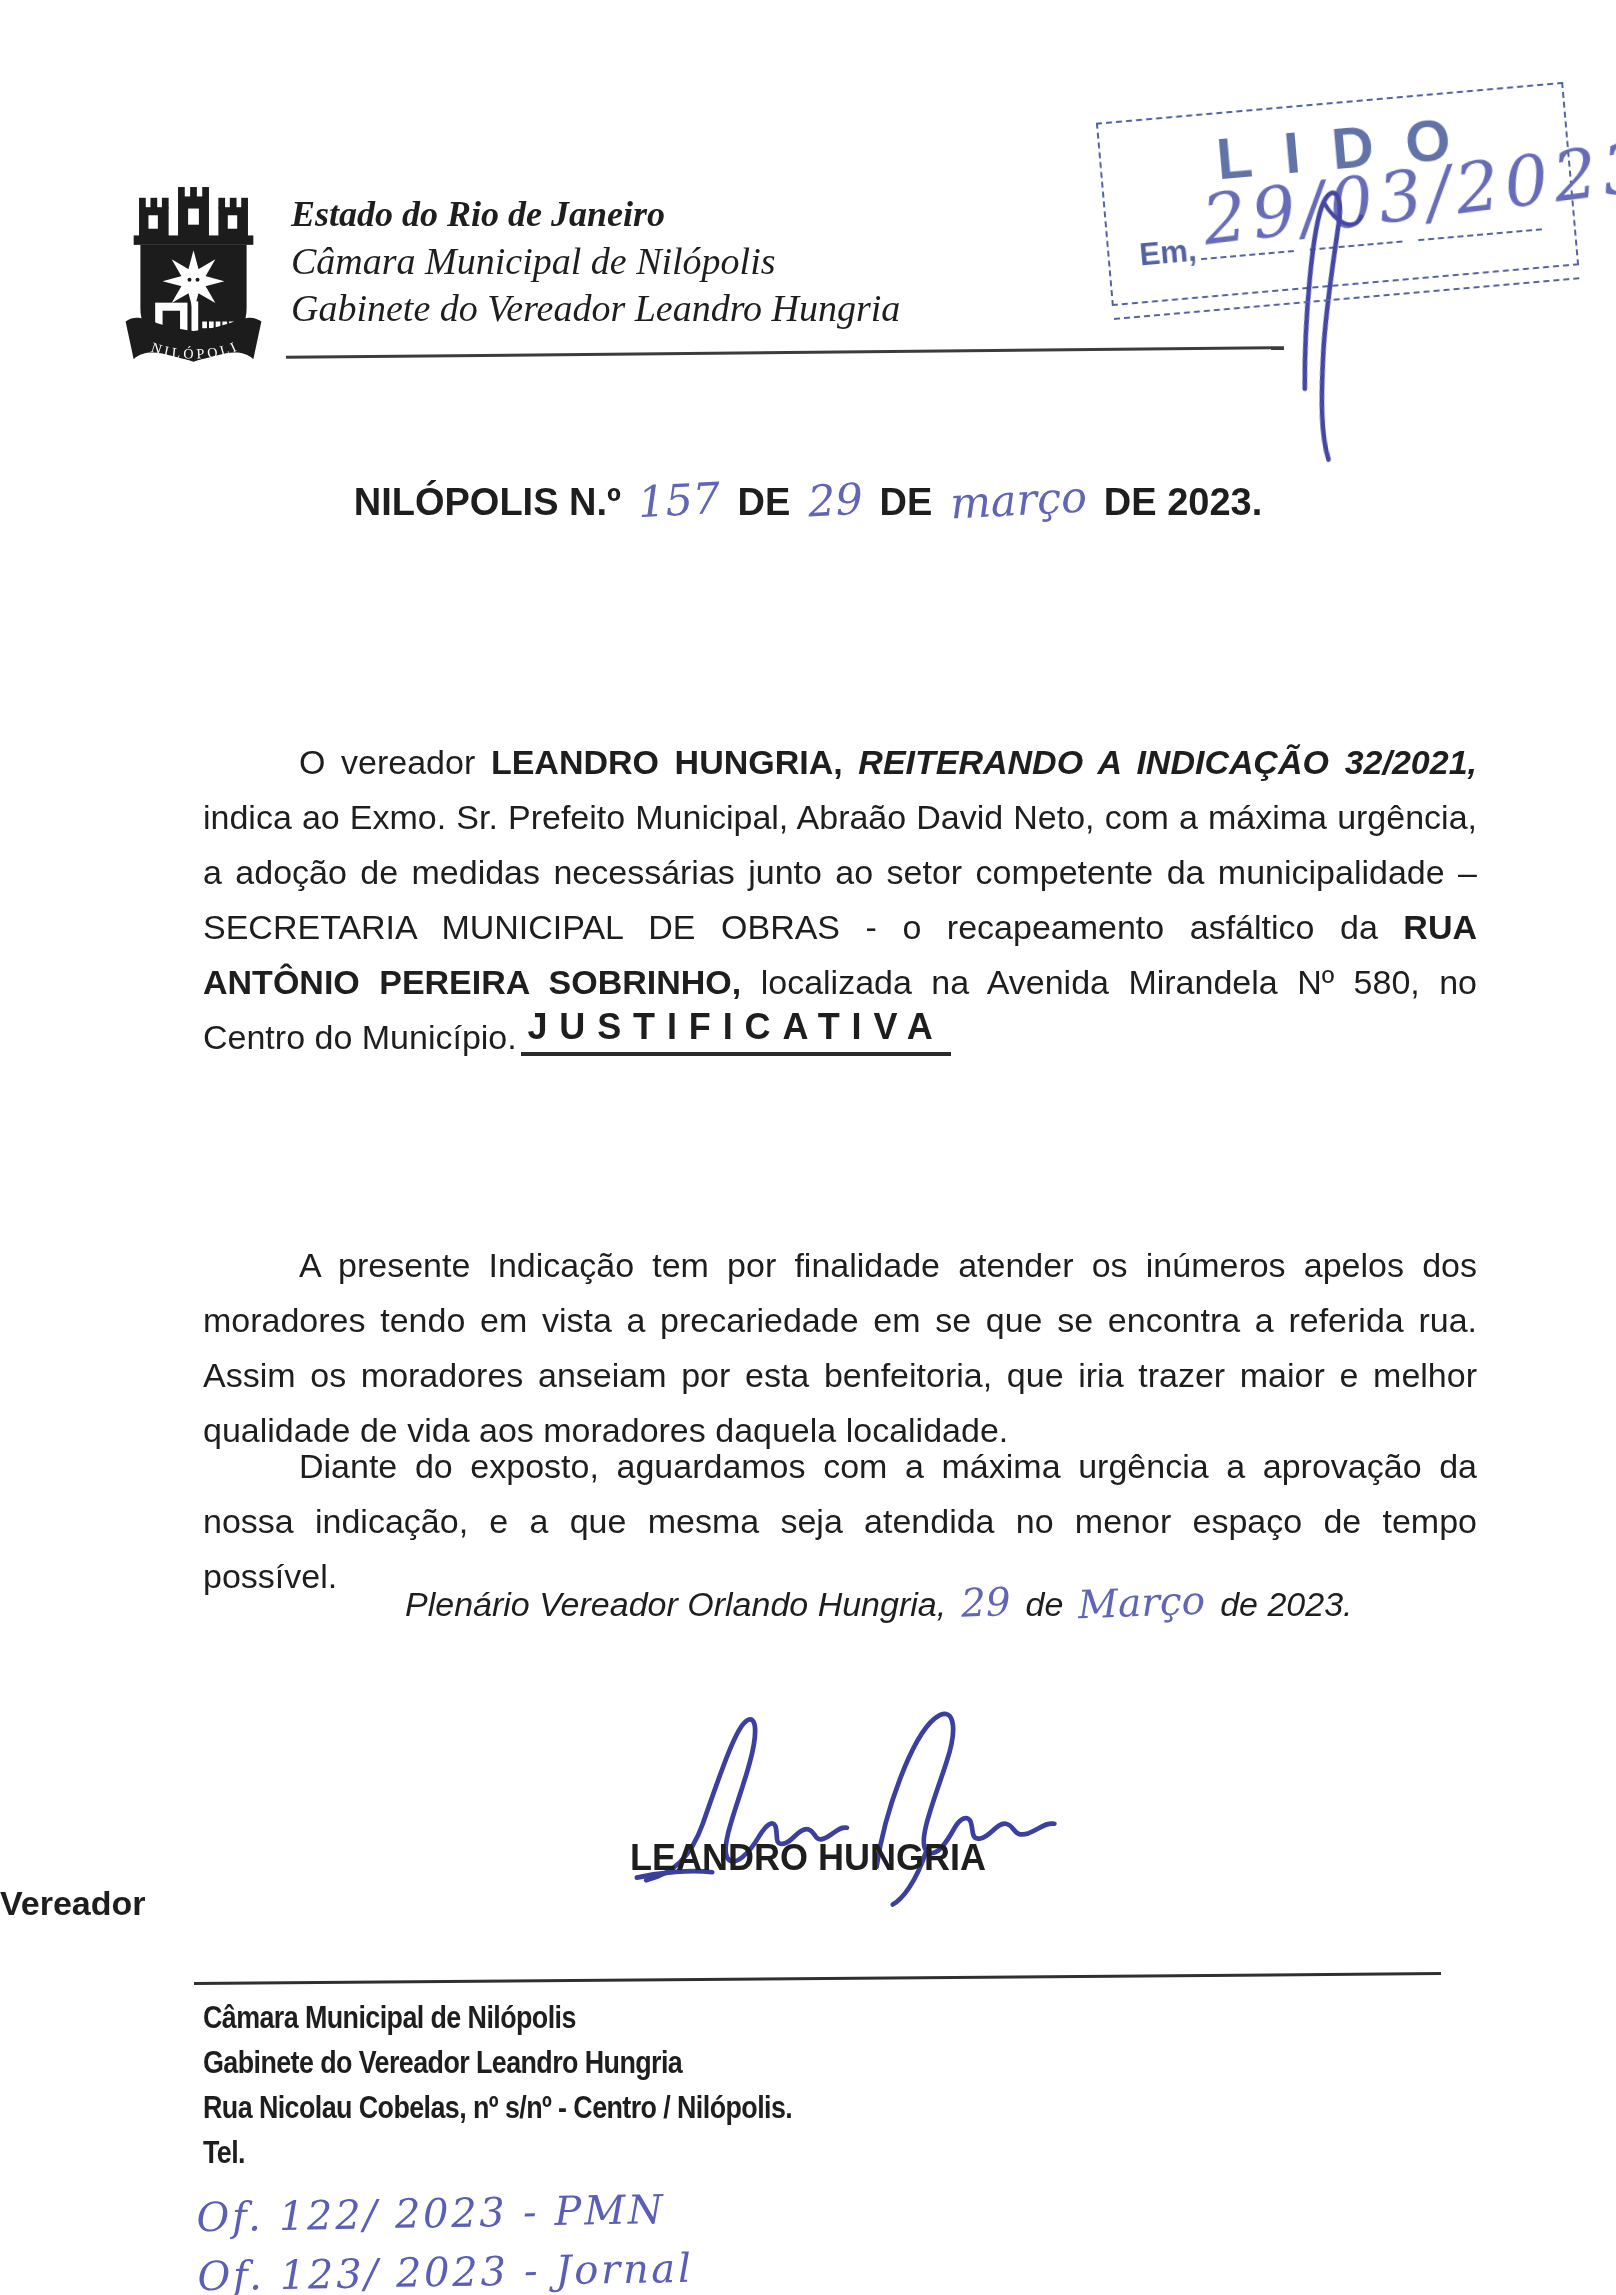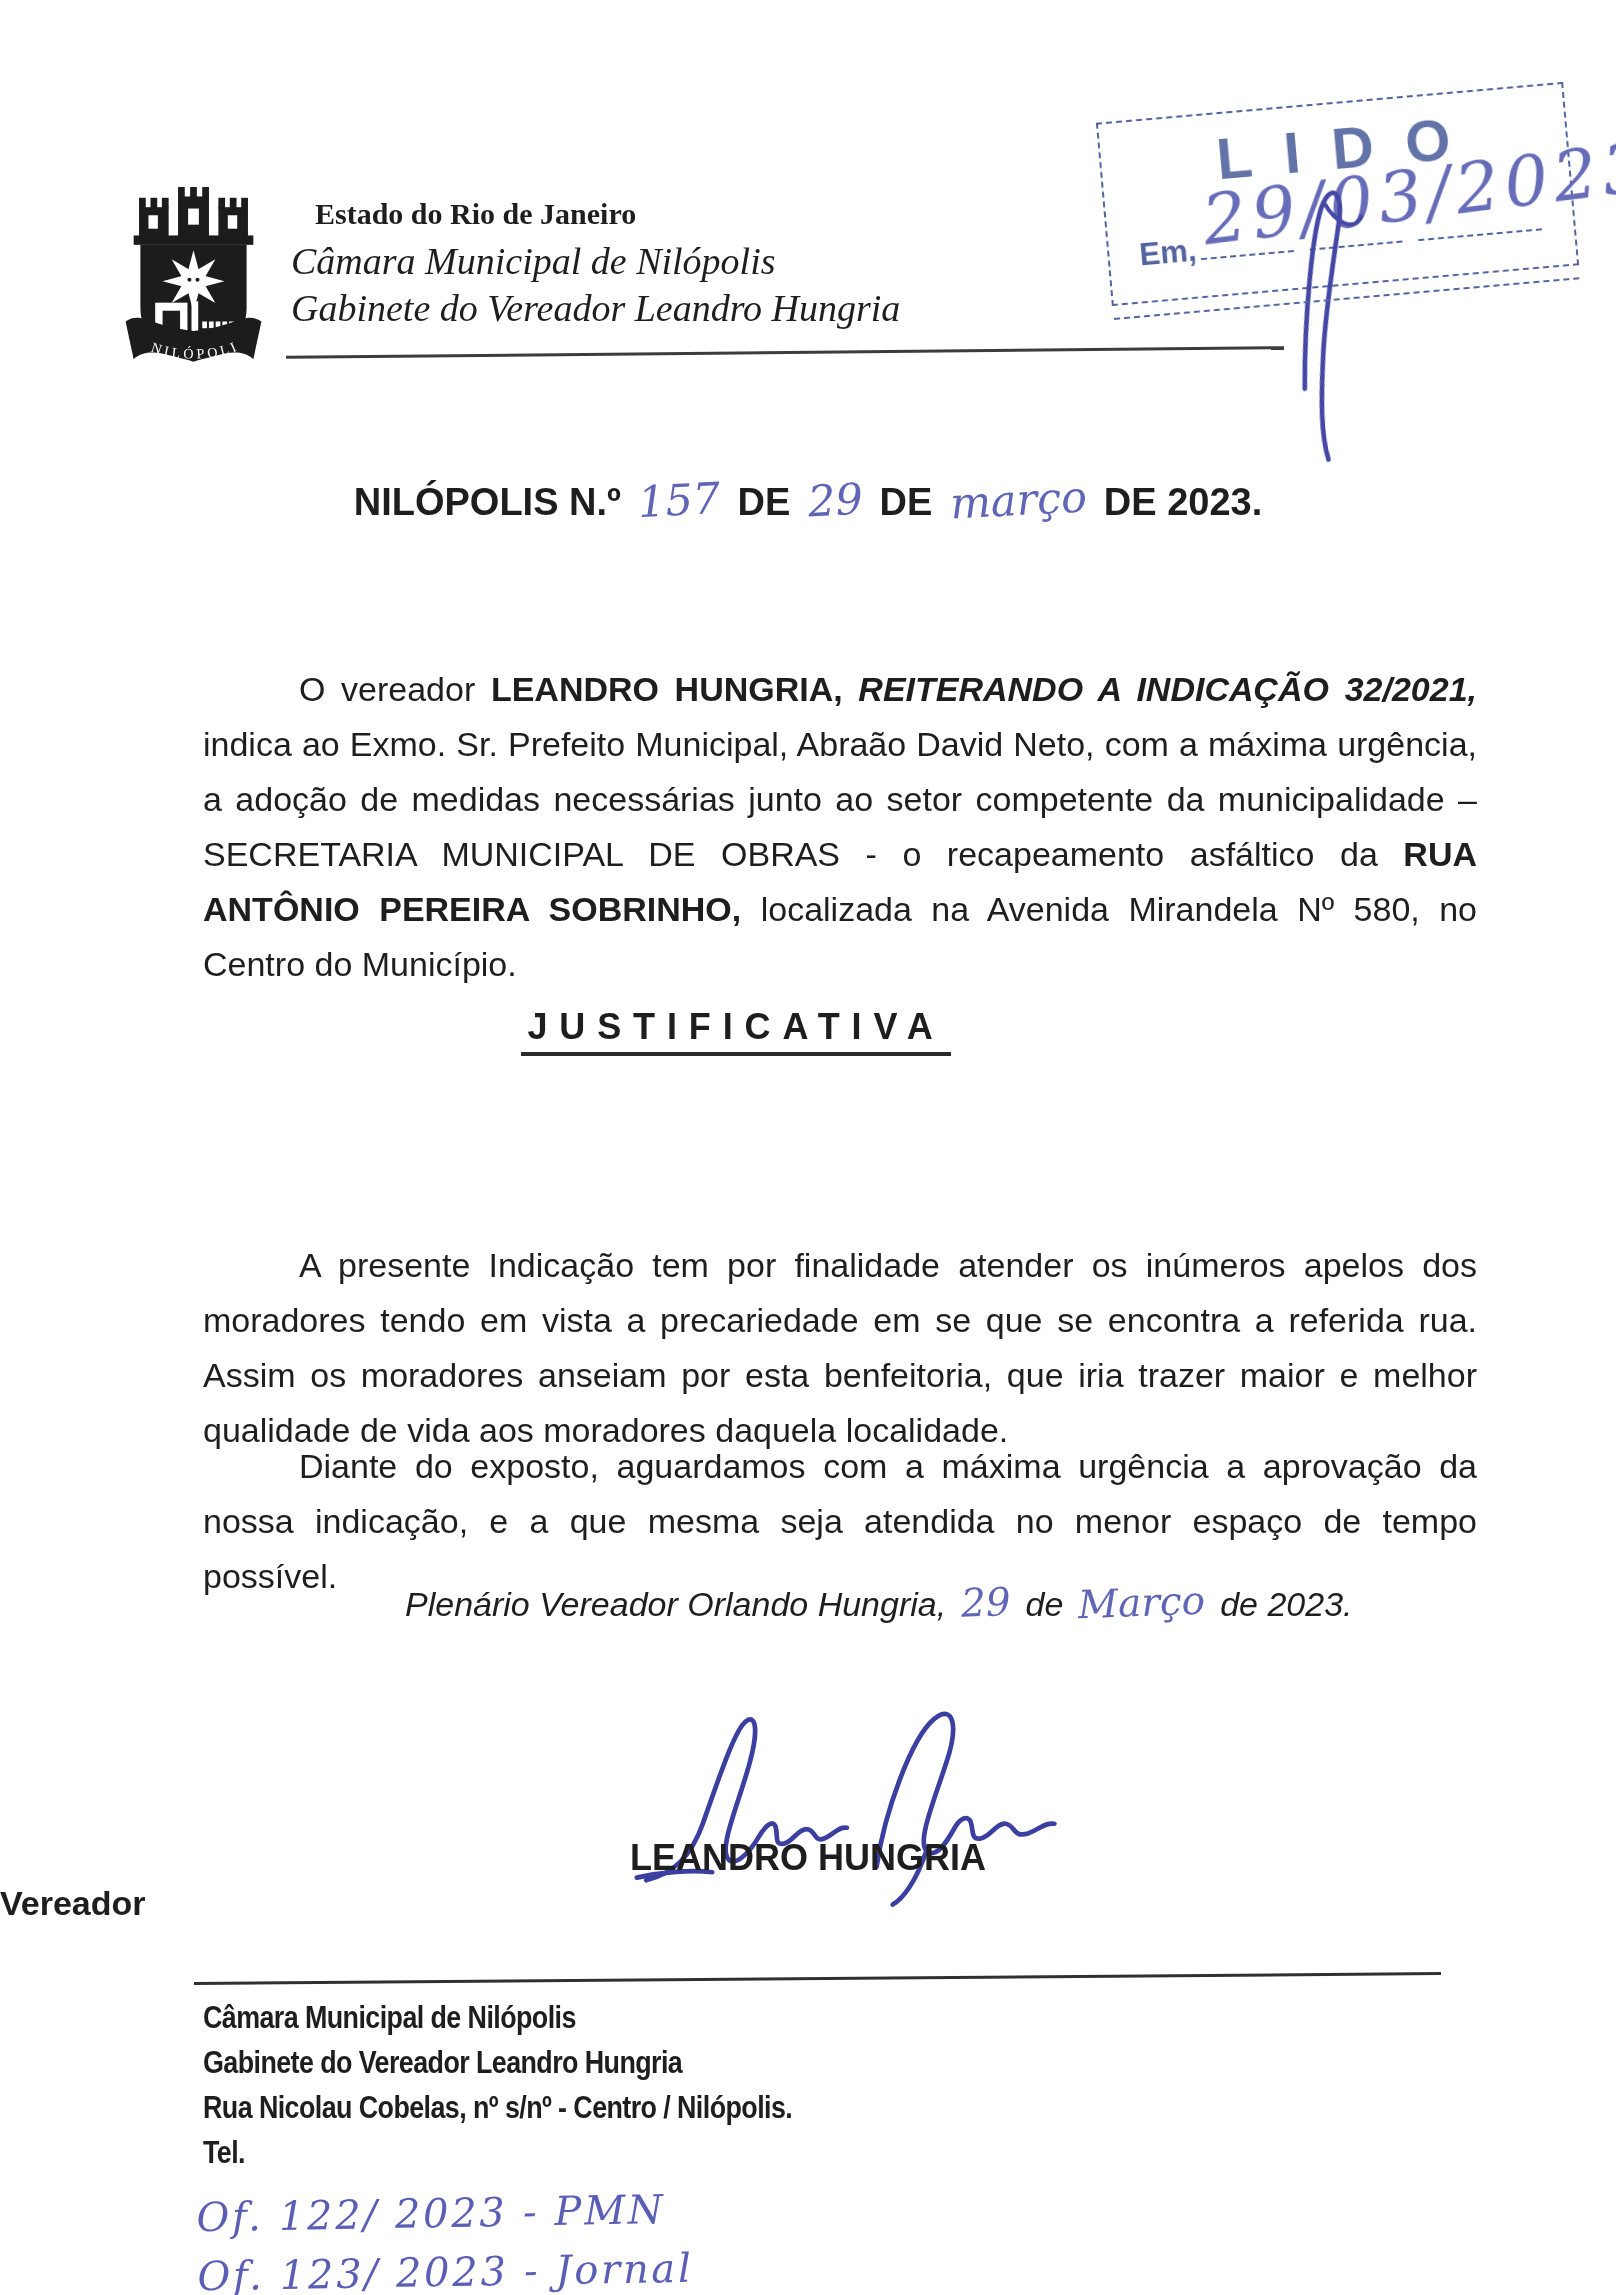--- a/index.html
+++ b/index.html
@@ -3,21 +3,21 @@
 <meta charset="utf-8">
 <style>
   html,body { margin:0; padding:0; background:#e8e8e8; }
   .page {
     position:relative; width:1616px; height:2295px; background:#ffffff;
     font-family:"Liberation Sans", sans-serif; color:#1e1e1e; overflow:hidden;
   }
   
   .crest { position:absolute; left:120px; top:183px; width:147px; height:199px; }
   .header-block { position:absolute; left:291px; top:190px; }
-  .h-state   { font-family:"Liberation Serif", serif; font-weight:bold; font-size:30px; line-height:48px;margin-left:24px; }
+  .h-state   { font-family:"Liberation Serif", serif; font-style:italic; font-weight:bold; font-size:36px; line-height:48px; }
   .h-line    { font-family:"Liberation Serif", serif; font-style:italic; font-size:38px; line-height:47px; }
   .header-rule { position:absolute; left:286px; top:351px; width:998px; height:3.4px; background:#3c3c3c; transform:rotate(-0.55deg); }
 
   
   .stamp {
     position:absolute; left:1103px; top:102px; width:465px; height:180px;
     transform:rotate(-5deg); border:2.7px dashed #4a5c9b; color:#4a5c9b; opacity:0.96;
   }
   .stamp::after { content:""; position:absolute; left:-1.3px; right:-1.3px; bottom:-16px; border-top:2.7px dashed #4a5c9b; }
   .stamp-word { margin-top:10.8px; text-align:center; font-weight:bold; font-size:58px; letter-spacing:0.55em; padding-left:0.55em; opacity:0.9; }
@@ -30,21 +30,21 @@
   }
   .rubric { position:absolute; left:148px; top:79px; width:121px; height:290px; overflow:visible; }
 
   
   .doc-title { position:absolute; left:0; top:475px; width:1616px; text-align:center; font-size:38px; font-weight:bold; white-space:nowrap; }
   .hw { font-family:"DejaVu Serif", serif; font-style:italic; font-weight:normal; color:#6065b5; }
   .doc-title .hw { font-size:43px; display:inline-block; transform:rotate(-3deg); margin:0 6.7px; }
 
   
   .para { position:absolute; left:203px; width:1274px; font-size:34px; line-height:55px; text-align:justify; text-indent:96px; }
-  .p1 { top:628px; }
+  .p1 { top:701px; }
   .p2 { top:1204px; }
   .p3 { top:1405px; }
   .b  { font-weight:bold; }
   .bi { font-weight:bold; font-style:italic; }
 
   .justificativa { position:absolute; left:0; top:1006px; width:1472px; text-align:center; font-size:36px; font-weight:bold; }
   .justificativa span { letter-spacing:0.33em; border-bottom:4.7px solid #2b2b2b; padding:0 6.7px 5.4px 6.7px; }
 
   .plenary { position:absolute; left:405px; top:1580px; font-size:34px; font-style:italic; white-space:nowrap; }
   .plenary .hw { font-size:39px; display:inline-block; transform:rotate(-2deg); margin:0 5.4px; }

